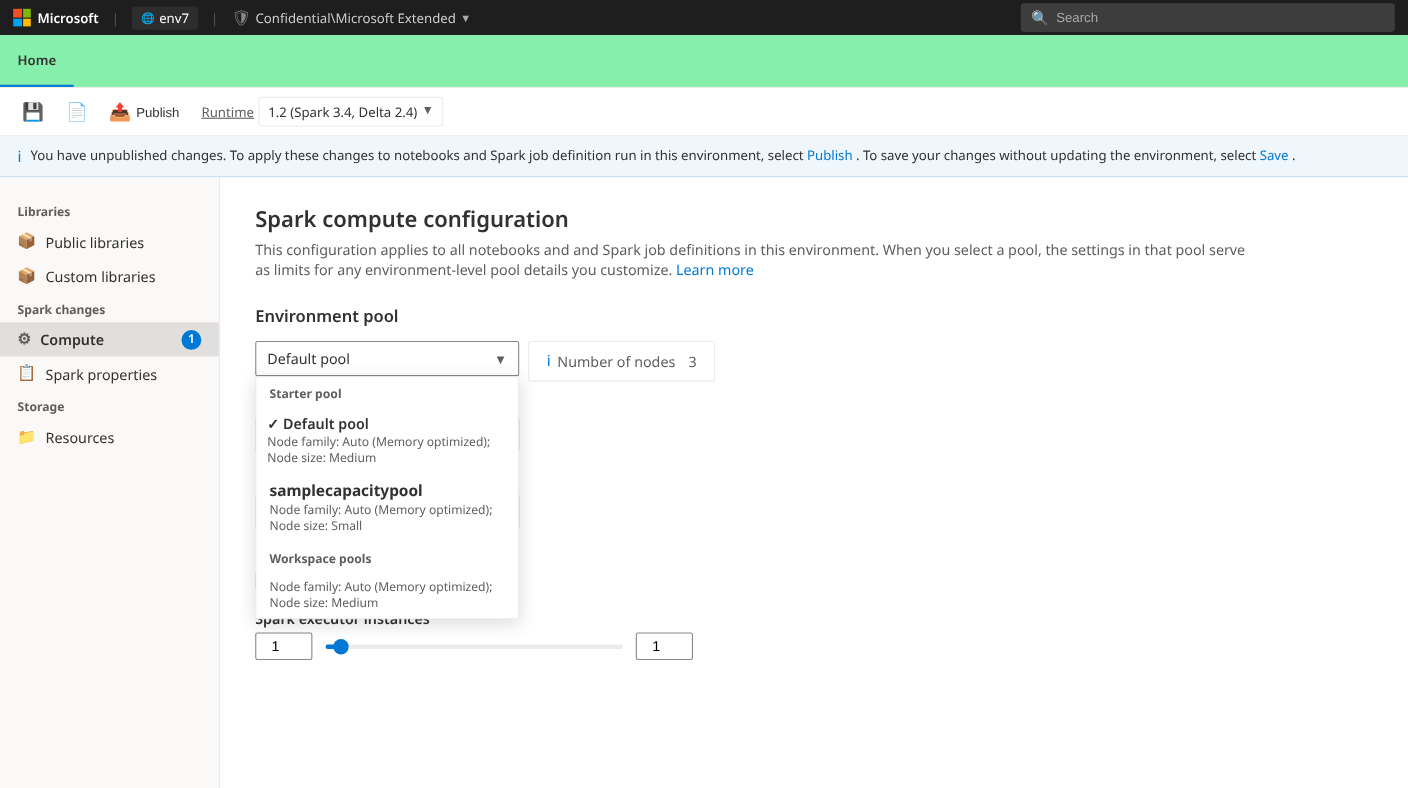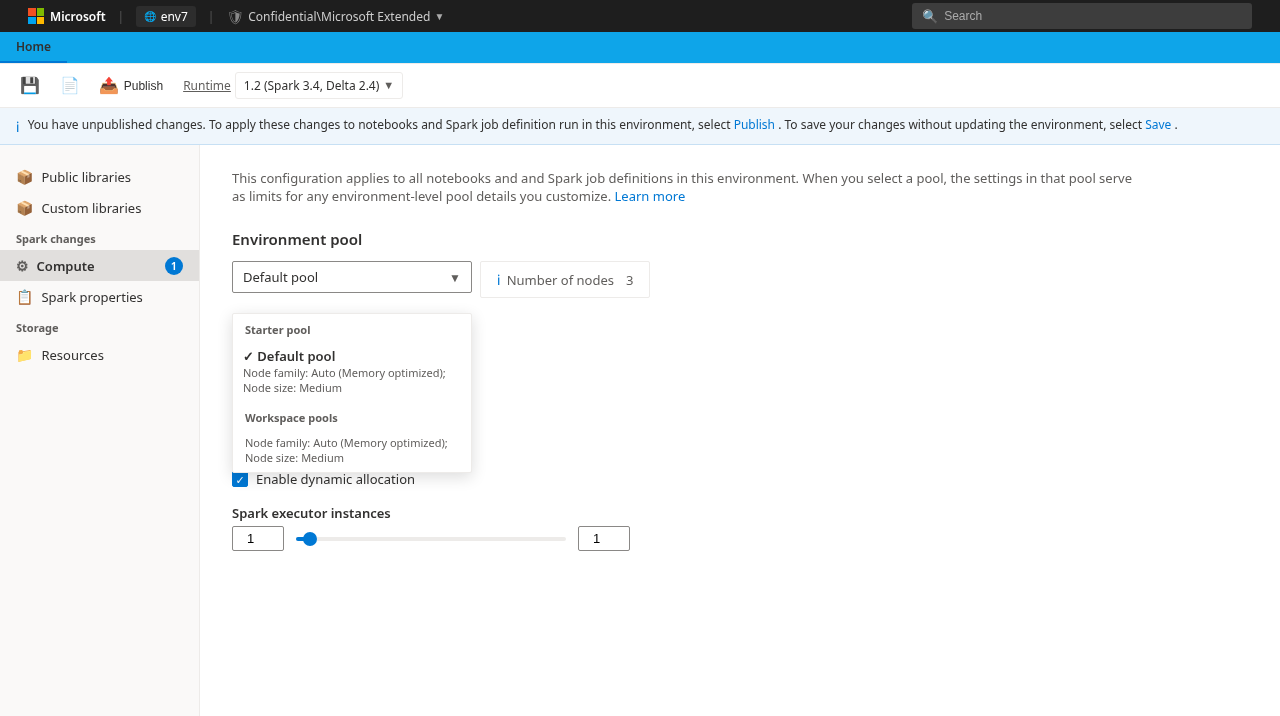--- a/index.html
+++ b/index.html
@@ -4,21 +4,21 @@
   <style>
     * { box-sizing: border-box; margin: 0; padding: 0; }
     body { font-family: 'Segoe UI', system-ui, sans-serif; font-size: 13px; background: #fff; color: #323130; }
 
     
     .top-bar {
       height: 32px;
       background: #1e1e1e;
       display: flex;
       align-items: center;
-      padding: 0 28px;
+      padding: 0 12px;
       gap: 12px;
     }
     .ms-logo {
       display: flex; align-items: center; gap: 6px;
     }
     .ms-logo-squares {
       width: 16px; height: 16px;
       display: grid; grid-template-columns: 1fr 1fr; gap: 1px;
     }
     .ms-logo-sq { }
@@ -47,22 +47,22 @@
     }
     .search-bar input {
       background: transparent; border: none; outline: none;
       color: #fff; font-size: 12px; width: 100%;
     }
     .search-bar input::placeholder { color: #aaa; }
     .search-icon { color: #aaa; font-size: 13px; }
 
     
     .home-bar {
-      height: 32px;
-      background: #0ea5e9;
+      height: 48px;
+      background: #86efac;
       display: flex;
       align-items: center;
       border-bottom: 1px solid #edebe9;
       padding: 0;
     }
     .home-tab {
       height: 100%; padding: 0 16px;
       display: flex; align-items: center;
       font-size: 12px; color: #323130;
       border-bottom: 2px solid #0078d4;
@@ -159,21 +159,20 @@
       font-size: 13px;
     }
     .dropdown-trigger .chevron { color: #605e5c; font-size: 12px; }
 
     
     .pool-dropdown-menu {
       position: absolute; top: 100%; left: 0; width: 240px;
       background: #fff; border: 1px solid #edebe9;
       box-shadow: 0 4px 16px rgba(0,0,0,0.14); z-index: 100;
       border-radius: 2px;
-      margin-top: 20px;
     }
     .pool-group-label {
       font-size: 11px; font-weight: 700; color: #605e5c;
       padding: 8px 12px 4px; text-transform: none;
     }
     .pool-item {
       padding: 6px 12px 6px 28px; cursor: pointer;
     }
     .pool-item.selected { padding-left: 10px; }
     .pool-item-name { font-size: 13px; font-weight: 600; color: #323130; }
@@ -286,20 +285,21 @@
     <a href="#">Publish</a>
     <span>. To save your changes without updating the environment, select </span>
     <a href="#">Save</a>
     <span>.</span>
   </span>
 </div>
 
 <div class="main-layout">
 
   <div class="sidebar">
+    <div class="sidebar-section-label">Libraries</div>
     <div class="sidebar-item">
       <span class="item-icon">📦</span>
       <span>Public libraries</span>
     </div>
     <div class="sidebar-item">
       <span class="item-icon">📦</span>
       <span>Custom libraries</span>
     </div>
 
     <div class="sidebar-section-label">Spark changes</div>
@@ -314,20 +314,21 @@
     </div>
 
     <div class="sidebar-section-label">Storage</div>
     <div class="sidebar-item">
       <span class="item-icon">📁</span>
       <span>Resources</span>
     </div>
   </div>
 
   <div class="content">
+    <div class="page-title">Spark compute configuration</div>
     <div class="page-description">
       <span>This configuration applies to all notebooks and and Spark job definitions in this environment. When you select a pool, the settings in that pool serve as limits for any environment-level pool details you customize.</span>
       <a href="#">Learn more</a>
     </div>
 
     <div class="section-title">Environment pool</div>
 
     <div style="display:flex; align-items:flex-start; gap:8px; margin-bottom:16px; position:relative;">
       <div class="dropdown-container">
         <div class="dropdown-trigger">
@@ -336,20 +337,24 @@
         </div>
 
         <div class="pool-dropdown-menu">
 
           <div class="pool-group-label">Starter pool</div>
           <div class="pool-item selected">
             <div class="pool-item-name">Default pool</div>
             <div class="pool-item-desc">Node family: Auto (Memory optimized); Node size: Medium</div>
           </div>
 
+          <div class="pool-item" style="padding-left:12px;">
+            <div class="pool-item-name" style="font-size:14px;font-weight:700;">samplecapacitypool</div>
+            <div class="pool-item-desc">Node family: Auto (Memory optimized); Node size: Small</div>
+          </div>
 
           <div class="pool-group-label">Workspace pools</div>
           <div class="pool-item" style="padding-left:12px;">
             <div class="pool-item-desc">Node family: Auto (Memory optimized); Node size: Medium</div>
           </div>
         </div>
       </div>
 
       <div class="nodes-info-box" style="margin-left:0; margin-top:0;">
         <span class="info-i">ℹ</span>

